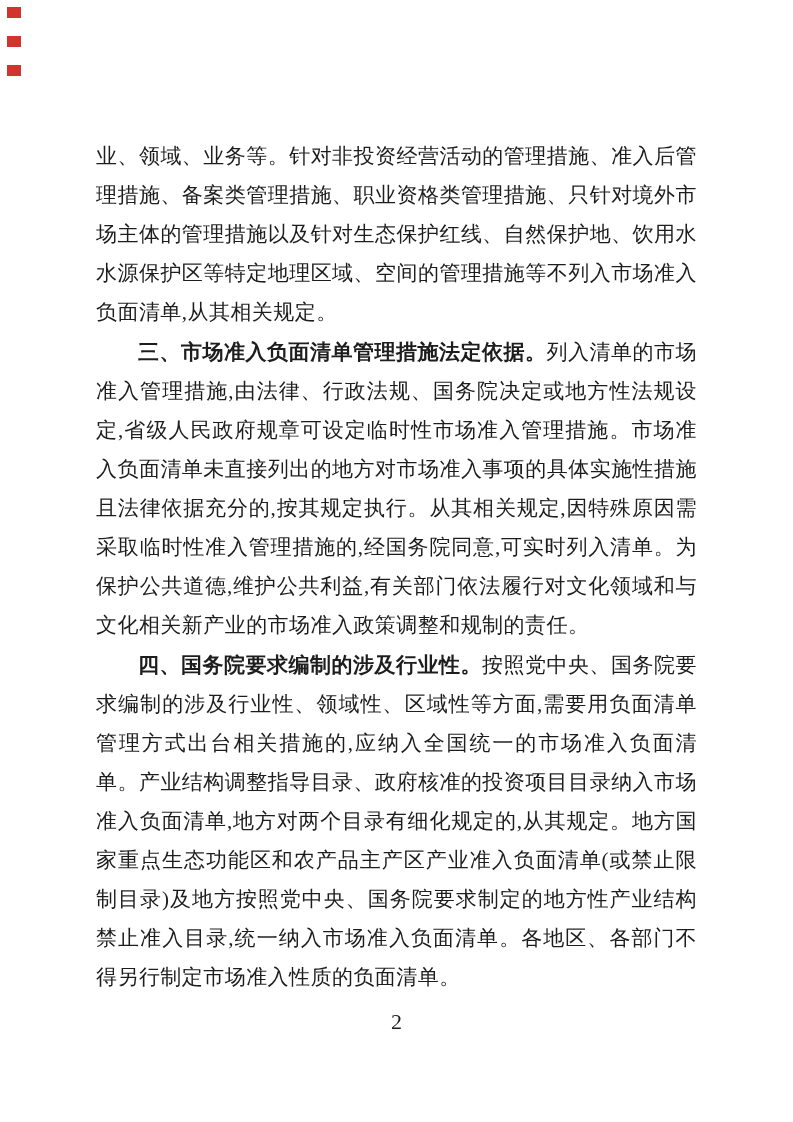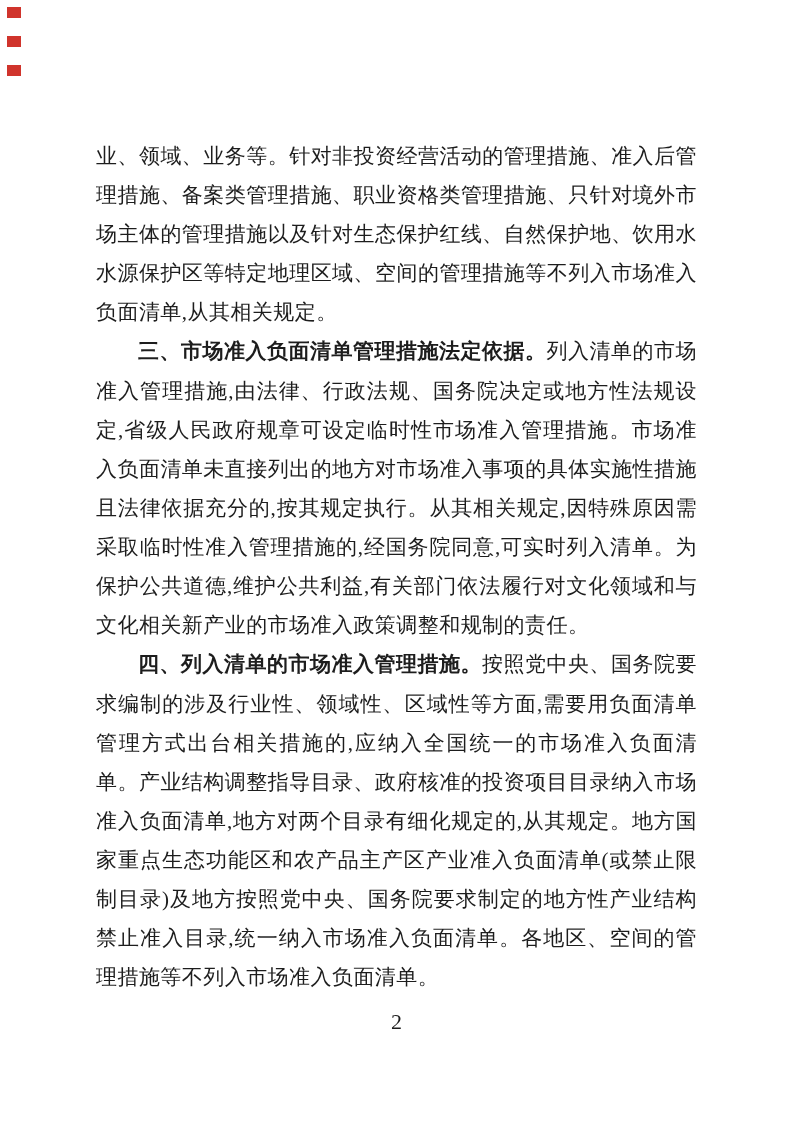--- a/index.html
+++ b/index.html
@@ -33,21 +33,21 @@
     letter-spacing: 0.45px;
     text-align: justify;
     text-justify: inter-character;
     word-break: break-all;
   }
   p.para.indent {
     text-indent: 2em;
   }
   .run-heading {
     font-weight: bold;
-    font-family: Liberation Mono, monospace;
+    font-family: Liberation Sans, sans-serif;
   }
   .page-number {
     margin-top: 10px;
     text-align: center;
     font-size: 22px;
     line-height: 30px;
     letter-spacing: 0;
   }
 </style>
 </head>
@@ -57,18 +57,18 @@
 
   <div>
       <div class="scan-mark" style="top: 7px; background: rgb(208, 52, 44);"></div>
       <div class="scan-mark" style="top: 36px; background: rgb(208, 52, 44);"></div>
       <div class="scan-mark" style="top: 65px; background: rgb(208, 52, 44);"></div>
     </div>
 
   <div class="content">
       <p class="para"><span class="run-body">业、领域、业务等。针对非投资经营活动的管理措施、准入后管理措施、备案类管理措施、职业资格类管理措施、只针对境外市场主体的管理措施以及针对生态保护红线、自然保护地、饮用水水源保护区等特定地理区域、空间的管理措施等不列入市场准入负面清单,从其相关规定。</span></p>
       <p class="para indent"><span class="run-heading">三、市场准入负面清单管理措施法定依据。</span><span class="run-body">列入清单的市场准入管理措施,由法律、行政法规、国务院决定或地方性法规设定,省级人民政府规章可设定临时性市场准入管理措施。市场准入负面清单未直接列出的地方对市场准入事项的具体实施性措施且法律依据充分的,按其规定执行。从其相关规定,因特殊原因需采取临时性准入管理措施的,经国务院同意,可实时列入清单。为保护公共道德,维护公共利益,有关部门依法履行对文化领域和与文化相关新产业的市场准入政策调整和规制的责任。</span></p>
-      <p class="para indent"><span class="run-heading">四、列入清单的市场准入管理措施。</span><span class="run-body">按照党中央、国务院要求编制的涉及行业性、领域性、区域性等方面,需要用负面清单管理方式出台相关措施的,应纳入全国统一的市场准入负面清单。产业结构调整指导目录、政府核准的投资项目目录纳入市场准入负面清单,地方对两个目录有细化规定的,从其规定。地方国家重点生态功能区和农产品主产区产业准入负面清单(或禁止限制目录)及地方按照党中央、国务院要求制定的地方性产业结构禁止准入目录,统一纳入市场准入负面清单。各地区、空间的管理措施等不列入市场准入负面清单。</span></p>
+      <p class="para indent"><span class="run-heading">四、国务院要求编制的涉及行业性。</span><span class="run-body">按照党中央、国务院要求编制的涉及行业性、领域性、区域性等方面,需要用负面清单管理方式出台相关措施的,应纳入全国统一的市场准入负面清单。产业结构调整指导目录、政府核准的投资项目目录纳入市场准入负面清单,地方对两个目录有细化规定的,从其规定。地方国家重点生态功能区和农产品主产区产业准入负面清单(或禁止限制目录)及地方按照党中央、国务院要求制定的地方性产业结构禁止准入目录,统一纳入市场准入负面清单。各地区、各部门不得另行制定市场准入性质的负面清单。</span></p>
     </div>
 
   <div class="page-number">2</div>
 
 </div>
 
 </body></html>

